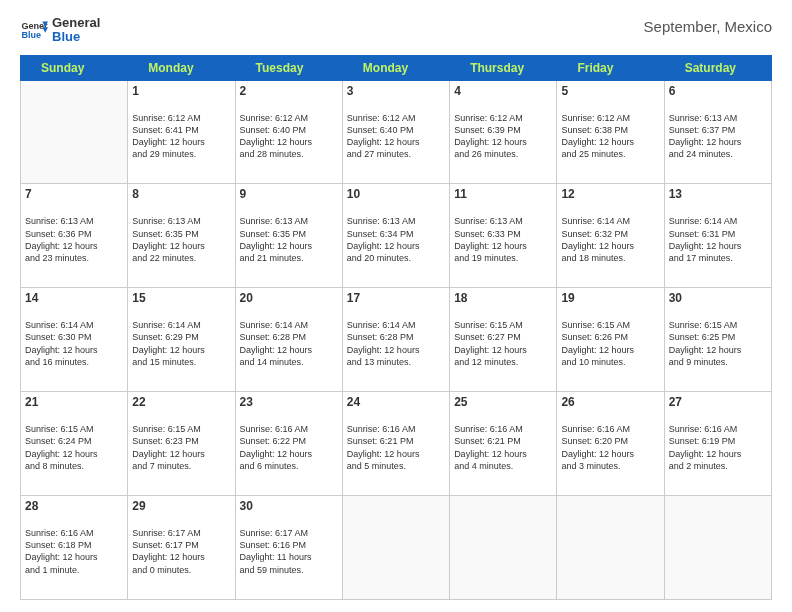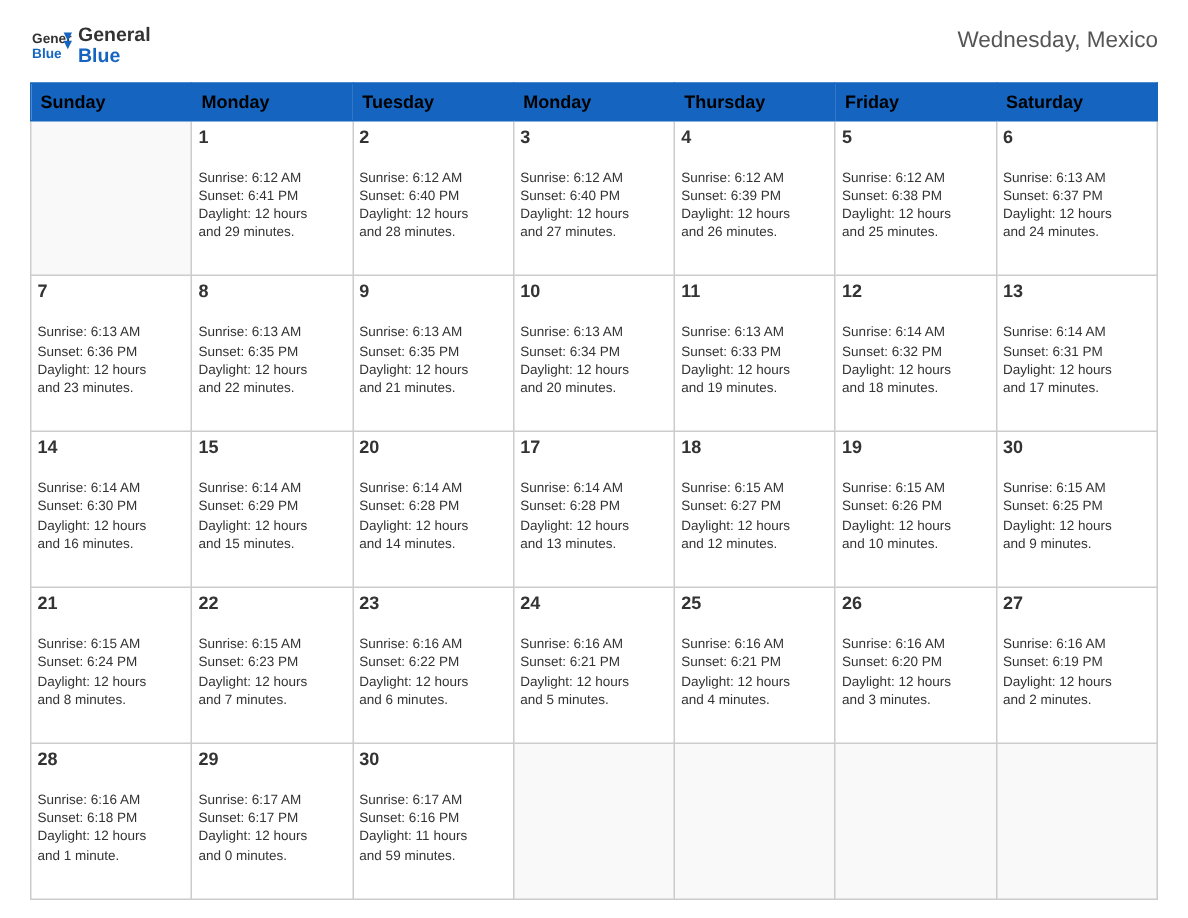--- a/index.html
+++ b/index.html
@@ -48,24 +48,24 @@
     }
     .calendar {
       flex: 1;
       border: 1px solid #ccc;
       border-collapse: collapse;
       width: 100%;
       table-layout: fixed;
     }
     .calendar th {
       background-color: #1565c0;
-      color: #000000;
+      color: #bef264;
       font-size: 12px;
       font-weight: bold;
-      padding: 5px 6px;
+      padding: 5px 20px;
       border: 1px solid #1565c0;
       text-align: left;
     }
     .calendar td {
       border: 1px solid #ccc;
       vertical-align: top;
       padding: 3px 4px;
       font-size: 9.5px;
       color: #333;
       height: 88px;
@@ -95,21 +95,21 @@
         <text x="2" y="32" font-size="13" font-weight="bold" fill="#1565c0">Blue</text>
         <polygon points="32,8 40,8 36,16" fill="#1565c0"></polygon>
         <polygon points="36,16 44,16 40,24" fill="#1565c0" transform="translate(-4,0)"></polygon>
       </svg>
       <div style="line-height:1.1">
         <div style="font-size:13px;font-weight:bold;color:#333;">General</div>
         <div style="font-size:13px;font-weight:bold;color:#1565c0;">Blue</div>
       </div>
     </div>
     <div class="title-block">
-      <div class="location">Wednesday, Mexico</div>
+      <div class="location">September, Mexico</div>
     </div>
   </div>
 
   <table class="calendar">
     <thead>
       <tr>
         <th>Sunday</th>
         <th>Monday</th>
         <th>Tuesday</th>
         <th>Monday</th>

